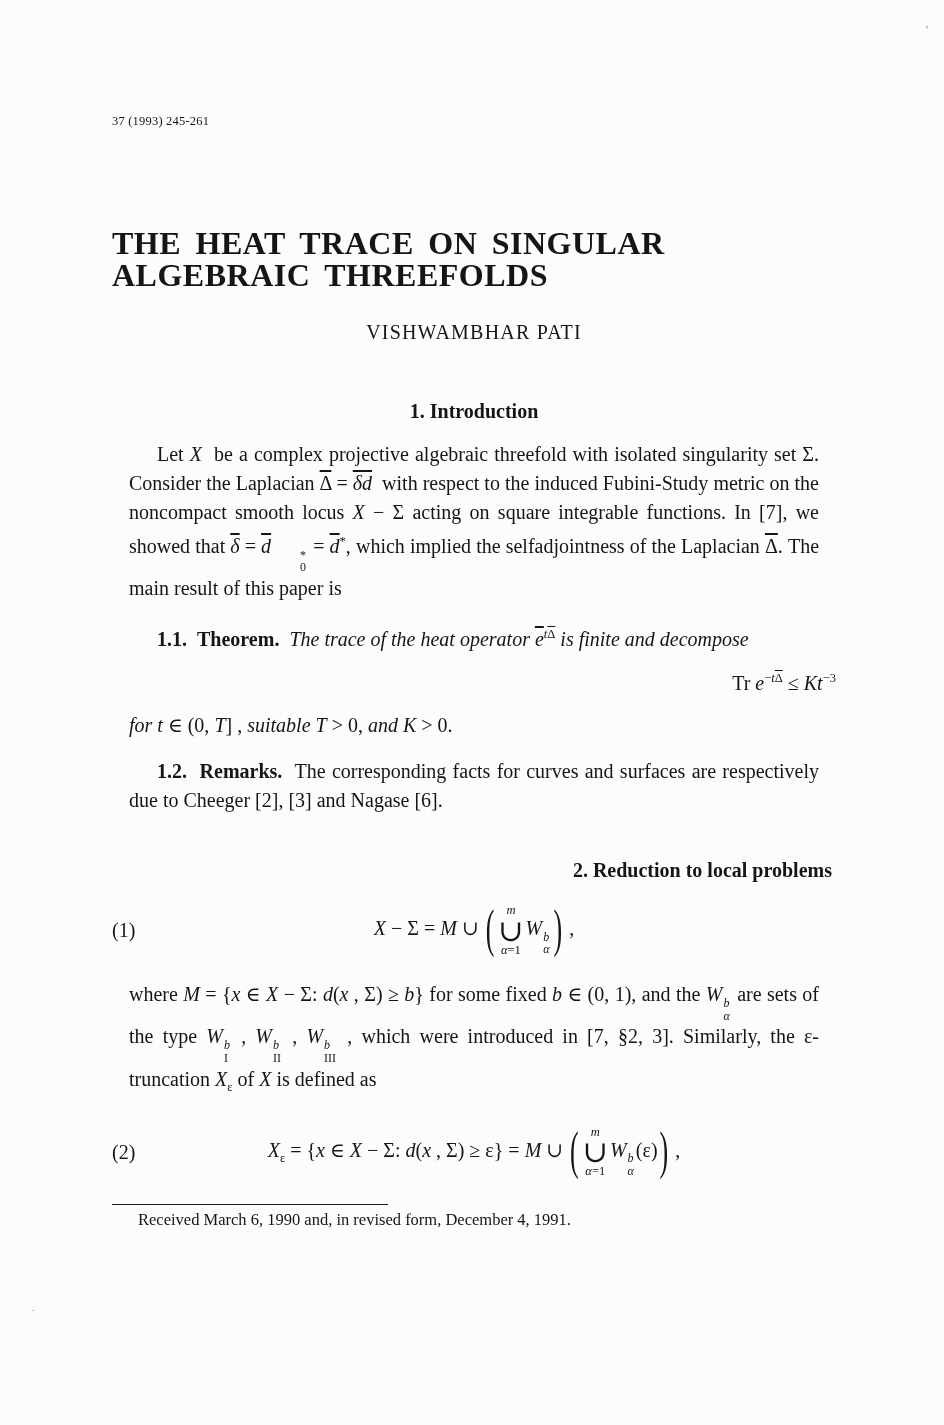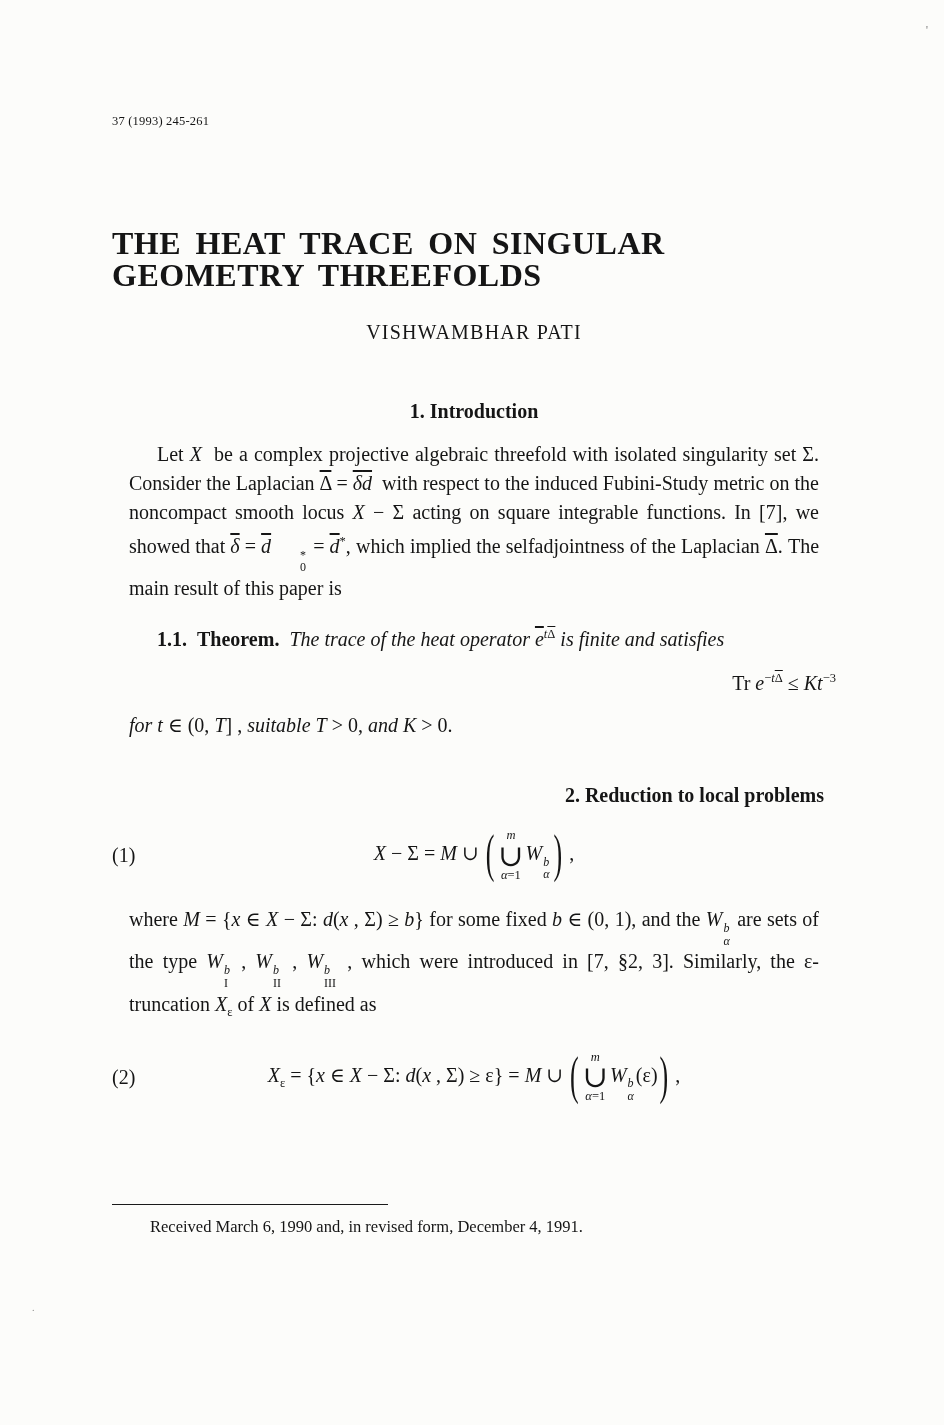--- a/index.html
+++ b/index.html
@@ -4,21 +4,21 @@
 <style>
   html,body{margin:0;padding:0;}
   body{background:#d8d8d8;display:flex;justify-content:center;}
   .page{position:relative;width:944px;height:1425px;background:#fcfcfa;
         font-family:"Liberation Serif","DejaVu Serif",serif;color:#151515;overflow:hidden;}
   .content{position:absolute;left:112px;top:0;width:724px;}
   .journal{margin-top:114px;font-size:12.5px;line-height:15px;letter-spacing:0.2px;}
   .title{margin:98px 0 0;text-align:left;font-size:32px;line-height:32px;font-weight:700;
          letter-spacing:0.5px;word-spacing:6px;}
   .author{margin-top:30px;text-align:center;font-size:20px;letter-spacing:1.2px;}
-  .secheading{margin:12px;text-align:center;font-size:20px;font-weight:700;}
+  .secheading{margin:4px;text-align:center;font-size:20px;font-weight:700;}
   #sec1{margin-top:56px;}
   #sec2{margin-top:44px;text-align:right;}
   p.body{margin:17px;font-size:20px;line-height:29px;text-align:justify;}
   .indent{text-indent:28px;}
   .mt{margin-top:13px;}
   .disp-eq{text-align:right;font-size:20px;margin:13px 0 9px;}
   .eq-row{position:relative;margin:15px 0;display:flex;align-items:center;justify-content:center;min-height:66px;}
   .eq-num{position:absolute;left:0;top:50%;transform:translateY(-50%);font-size:20px;}
   .eq-body{font-size:20px;}
   sup{font-size:12.5px;}
@@ -27,59 +27,60 @@
   .stk{display:inline-flex;flex-direction:column;align-items:flex-start;font-size:12px;
        line-height:1.05;vertical-align:-6px;margin:0 2px 0 1px;}
   .stk span{display:block;}
   .limop{display:inline-flex;flex-direction:column;align-items:center;line-height:1;
          vertical-align:middle;margin:0 2px;}
   .limop .lim{font-size:12.5px;}
   .limop .op{font-size:30px;line-height:0.9;}
   .bigp{display:inline-block;transform:scaleY(2.05);font-size:26px;vertical-align:middle;margin:0 2px;}
   .footnote{position:absolute;left:112px;top:1204px;width:724px;}
   .fn-rule{width:276px;height:0;border-top:1.6px solid #1a1a1a;margin-bottom:5px;}
-  .fn-text{margin:12px;font-size:16.5px;text-indent:26px;text-align:left;}
+  .fn-text{margin:0;font-size:16.5px;text-indent:26px;text-align:left;}
   .speck{position:absolute;color:#8a8a8a;font-size:13px;}
   .speck-tr{right:16px;top:22px;}
   .speck-bl{left:32px;bottom:112px;font-size:10px;}
 </style>
 </head>
 <body>
 
 <div class="page">
 
   <span class="speck speck-tr">'</span>
   <span class="speck speck-bl">.</span>
 
   <div class="content">
 
     <header class="journal">
       <div>37 (1993) 245-261</div>
     </header>
 
     <h1 class="title">
       <span>THE HEAT TRACE ON SINGULAR</span><br>
-      <span>GEOMETRY THREEFOLDS</span>
+      <span>ALGEBRAIC THREEFOLDS</span>
     </h1>
 
     <div class="author">VISHWAMBHAR PATI</div>
 
     <h2 class="secheading" id="sec1">1. Introduction</h2>
 
     <p class="body indent mt">Let <i>X</i>&nbsp; be a complex projective algebraic threefold with isolated singularity set Σ. Consider the Laplacian <span class="ov">Δ</span> = <span class="ov"><i>δ</i></span><span class="ov"><i>d</i></span>&nbsp; with respect to the induced Fubini-Study metric on the noncompact smooth locus <i>X</i> − Σ acting on square integrable functions. In [7], we showed that <span class="ov"><i>δ</i></span> = <span class="ov"><i>d</i></span><span class="stk">
           <span>*</span>
           <span>0</span>
         </span> = <span class="ov"><i>d</i></span><sup>*</sup>, which implied the selfadjointness of the Laplacian <span class="ov">Δ</span>. The main result of this paper is</p>
 
-    <p class="body indent"><b>1.1.</b>&nbsp; <b>Theorem.</b>&nbsp; <i>The trace of the heat operator</i> <span class="ov"><i>e</i></span><sup><i>t</i><span class="ov">Δ</span></sup> <i>is finite and satisfies</i></p>
+    <p class="body indent"><b>1.1.</b>&nbsp; <b>Theorem.</b>&nbsp; <i>The trace of the heat operator</i> <span class="ov"><i>e</i></span><sup><i>t</i><span class="ov">Δ</span></sup> <i>is finite and decompose</i></p>
 
     <div class="disp-eq">Tr <i>e</i><sup>−<i>t</i><span class="ov">Δ</span></sup> ≤ <i>Kt</i><sup>−3</sup></div>
 
     <p class="body"><i>for</i> <i>t</i> ∈ (0, <i>T</i>] , <i>suitable</i> <i>T</i> &gt; 0, <i>and</i> <i>K</i> &gt; 0.</p>
 
+    <p class="body indent"><b>1.2.</b>&nbsp; <b>Remarks.</b>&nbsp; The corresponding facts for curves and surfaces are respectively due to Cheeger [2], [3] and Nagase [6].</p>
 
     <h2 class="secheading" id="sec2">2. Reduction to local problems</h2>
 
 
     <div class="eq-row">
       <span class="eq-num">(1)</span>
       <span class="eq-body"><i>X</i> − Σ = <i>M</i> ∪ <span class="bigp">(</span><span class="limop">
             <span class="lim"><i>m</i></span>
             <span class="op">∪</span>
             <span class="lim"><i>α</i>=1</span>

